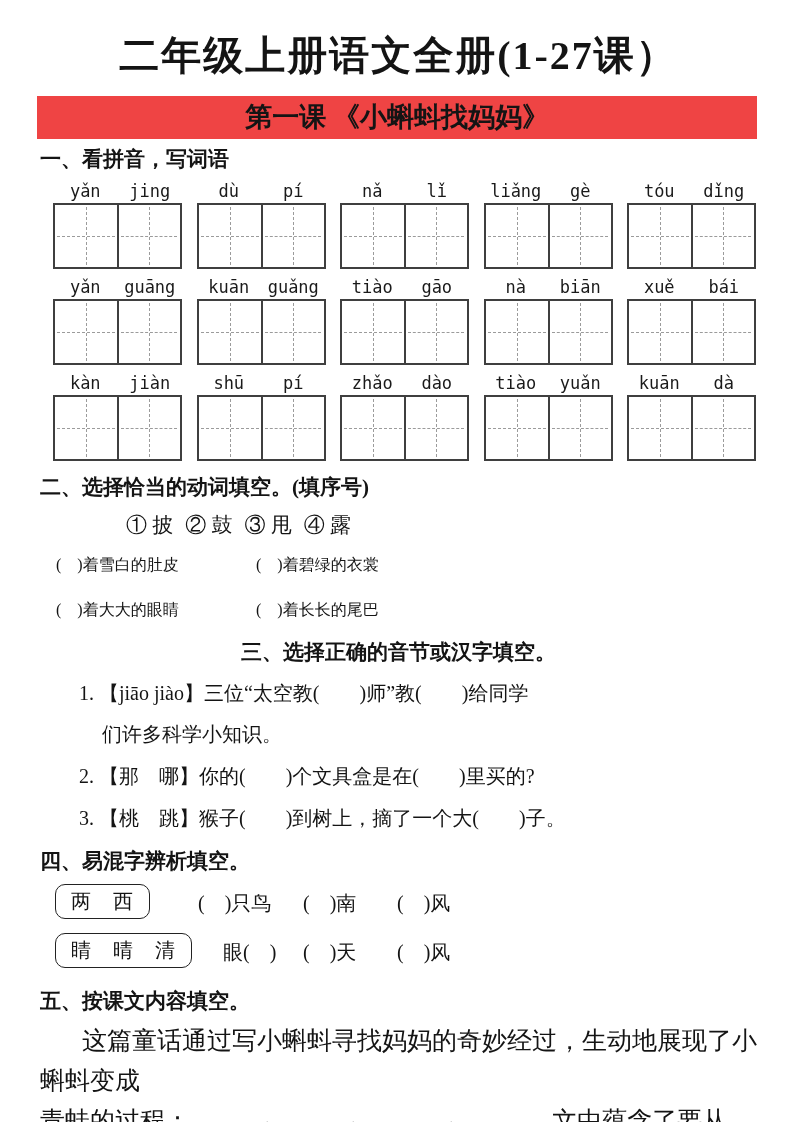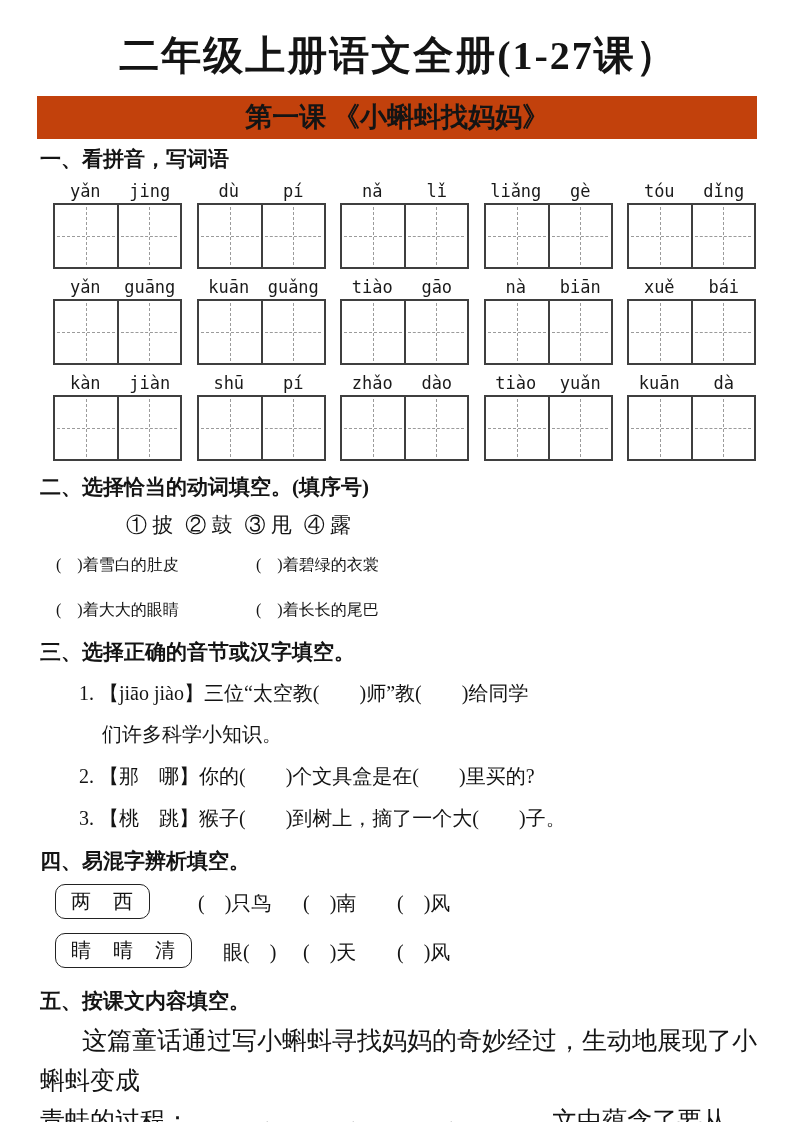--- a/index.html
+++ b/index.html
@@ -47,21 +47,21 @@
   .pcell::before{content:"";position:absolute;left:50%;top:2px;bottom:2px;border-left:1.5px dashed #9b9b9b;}
   .pcell::after{content:"";position:absolute;top:50%;left:2px;right:2px;border-top:1.5px dashed #9b9b9b;}
   
   .sec2-h{margin-top:12px;}
   .opts{display:flex;gap:12px;margin:10px 0 12px 86px;font-size:21px;}
   .blank-grid{
     display:grid;grid-template-columns:200px auto;
     row-gap:17px;margin-left:16px;font-size:16px;line-height:28px;
   }
   
-  .sec3-h{margin-top:14px;}
+  .sec3-h{margin-top:14px;text-align:center;}
   .s3item{margin:13px 0 0 39px;font-size:20px;line-height:29px;}
   .s3cont{margin:12px 0 0 62px;font-size:20px;line-height:29px;}
   .inum{margin-right:5px;}
   
   .sec4-h{margin-top:14px;}
   .s4row{position:relative;height:41px;font-size:20px;margin-top:8px;}
   .choicebox{
     position:absolute;left:15px;top:1px;
     border:1.6px solid #222;border-radius:10px;
     padding:3px 15px;font-size:20px;letter-spacing:1px;
@@ -80,21 +80,21 @@
   .blank.wide{width:88px;}
   .arrow-sp{margin-left:12px;}
 </style>
 </head>
 <body>
 
 <div class="page">
 
   <h1 class="title">二年级上册语文全册(1-27课）</h1>
 
-  <div class="lesson-bar" style="background: #c2410c;">
+  <div class="lesson-bar" style="background: #ef4444;">
     <span>第一课 《小蝌蚪找妈妈》</span>
   </div>
 
   <p class="sec-h sec1-h">一、看拼音，写词语</p>
 
   <div class="prow">
     <div class="pgroup">
       <div class="plabels">
           <span>yǎn</span>
           <span>jing</span>

